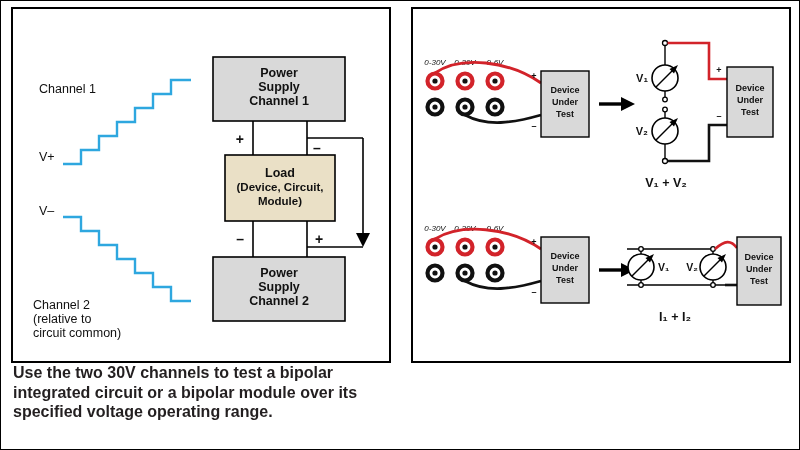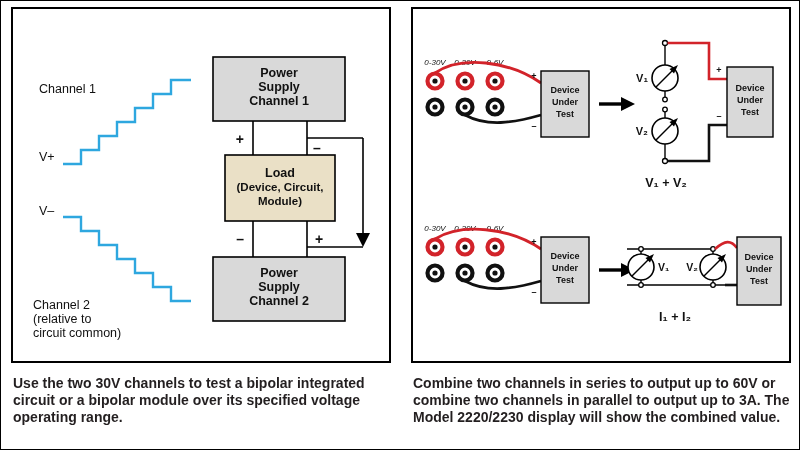--- a/index.html
+++ b/index.html
@@ -15,22 +15,22 @@
     display: flex; gap: 20px;
   }
   .panel { width: 380px; display: flex; flex-direction: column; }
   .diagram-box {
     width: 380px; height: 356px;
     border: 2px solid #000; background: #fff;
   }
   svg { display: block; }
   svg text { font-family: "Liberation Sans", sans-serif; fill: #111; }
   .caption {
-    margin: 12px 0 0 2px;
-    font-size: 14px; font-weight: bold; line-height: 1.22;
+    margin: 0 0 0 2px;
+    font-size: 16px; font-weight: bold; line-height: 1.22;
     color: #231f20;
   }
 </style>
 </head>
 <body>
 
 <div class="page">
 
   <div class="panel">
     <div class="diagram-box">
@@ -233,16 +233,15 @@
             <rect x="324" y="228" width="44" height="68" stroke="#000" stroke-width="1.4" fill="#d9d9d9"></rect>
             <text x="346" y="251" font-size="9" font-weight="bold" text-anchor="middle">Device</text>
             <text x="346" y="263" font-size="9" font-weight="bold" text-anchor="middle">Under</text>
             <text x="346" y="275" font-size="9" font-weight="bold" text-anchor="middle">Test</text>
           </g>
 
           <text x="262" y="312" font-size="12.5" font-weight="bold" text-anchor="middle">I₁ + I₂</text>
         </g>
       </svg>
     </div>
-    <p class="caption">Combine two channels in series to output up to 60V or combine two channels in parallel to output up to 3A. The Model 2220/2230 display will show the combined value.</p>
   </div>
 
 </div>
 
 </body></html>

